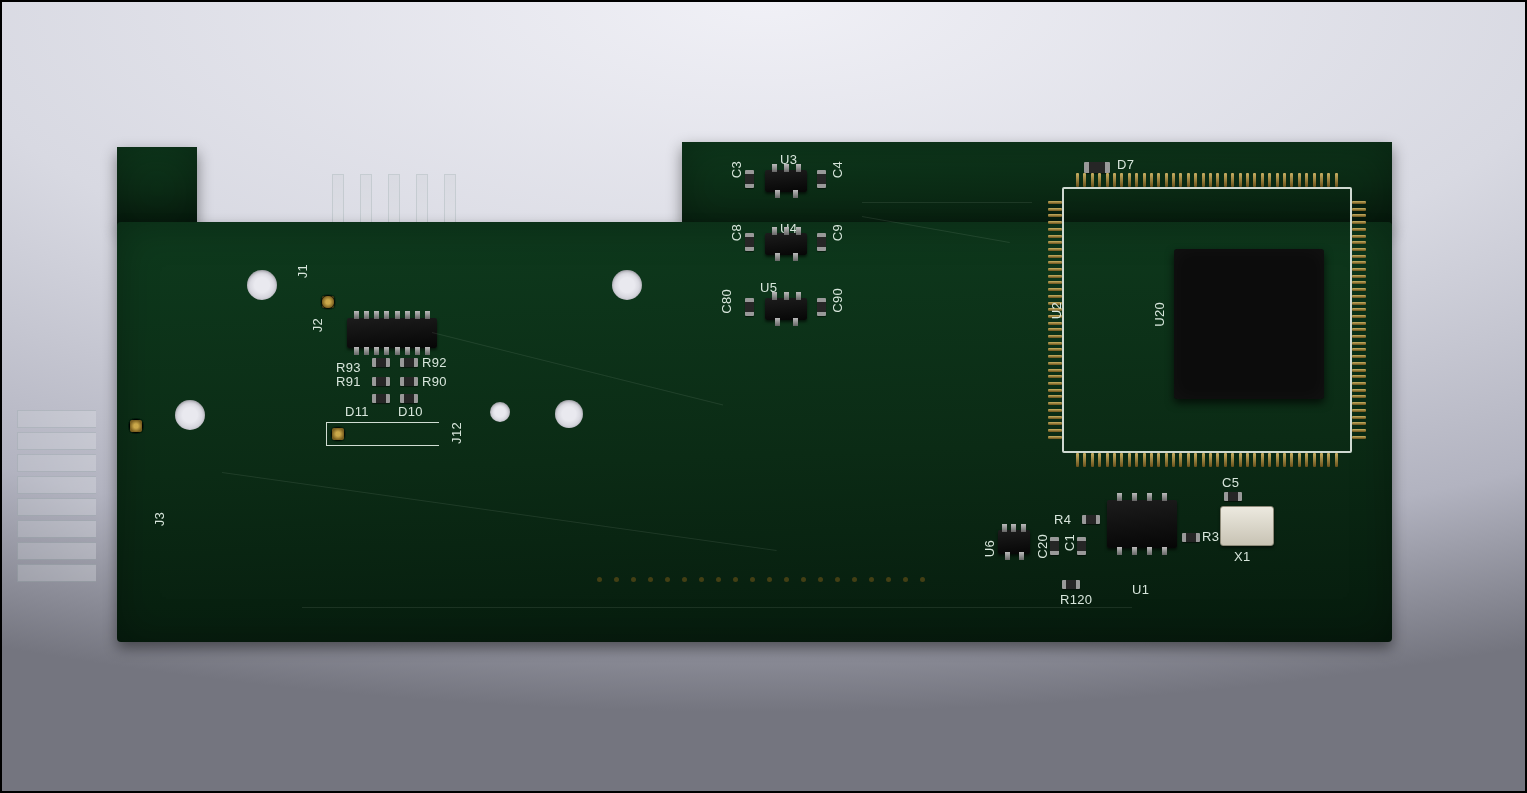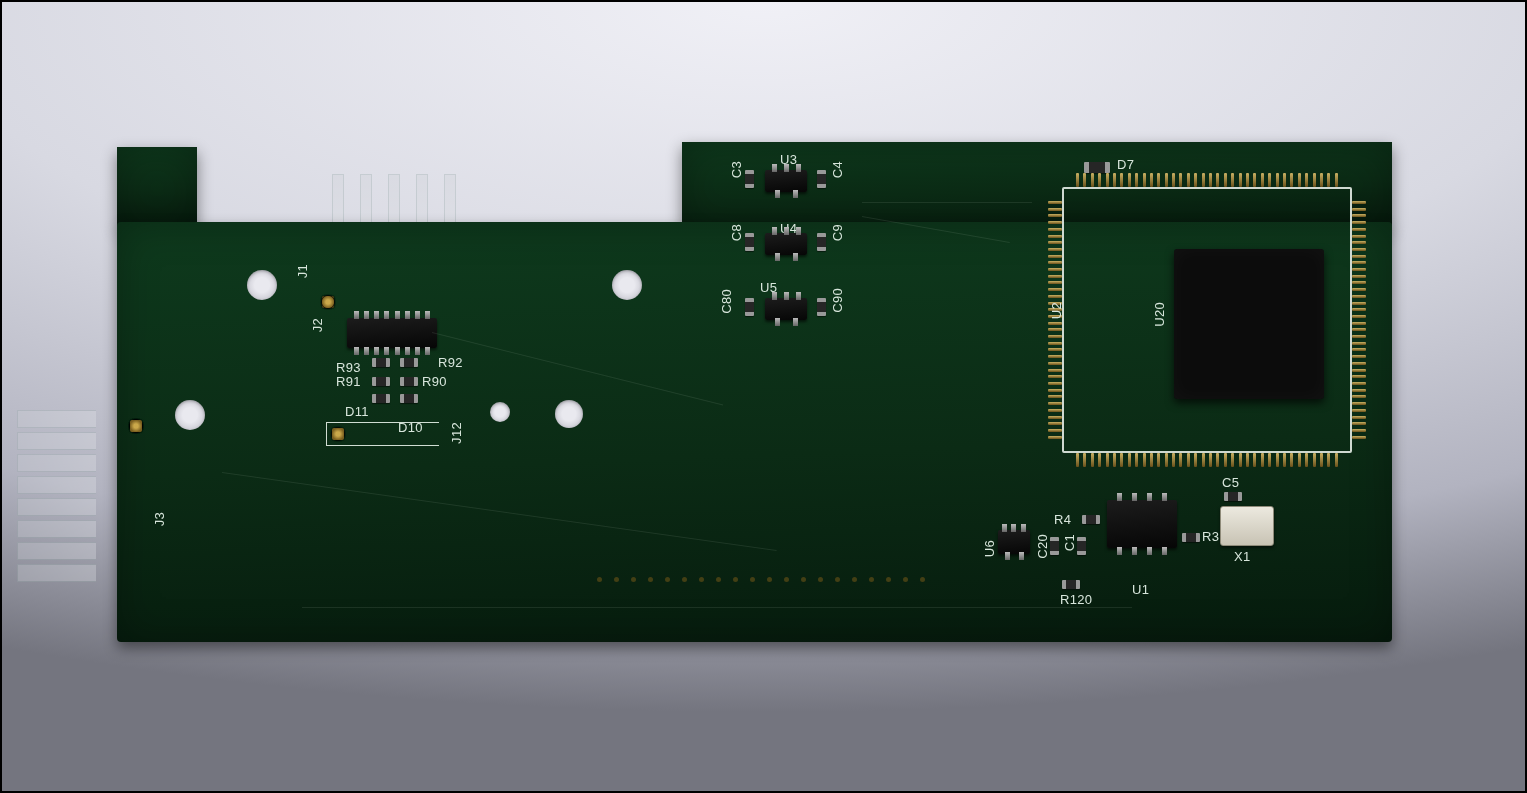--- a/index.html
+++ b/index.html
@@ -118,31 +118,31 @@
         <span></span>
         <span></span>
         <span></span>
         <span></span>
       </div>
   </div>
 
   <span class="silk" style="left:334px;top:358px">R93</span>
   <div class="smd" style="left:370px;top:356px"></div>
   <div class="smd" style="left:398px;top:356px"></div>
-  <span class="silk" style="left:436px;top:353px">R92</span>
+  <span class="silk" style="left:420px;top:353px">R92</span>
 
   <span class="silk" style="left:334px;top:372px">R91</span>
   <div class="smd" style="left:370px;top:375px"></div>
   <div class="smd" style="left:398px;top:375px"></div>
   <span class="silk" style="left:420px;top:372px">R90</span>
 
   <div class="smd" style="left:370px;top:392px"></div>
   <div class="smd" style="left:398px;top:392px"></div>
   <span class="silk" style="left:343px;top:402px">D11</span>
-  <span class="silk" style="left:396px;top:418px">D10</span>
+  <span class="silk" style="left:396px;top:402px">D10</span>
 
   <div class="padrow" style="left:330px;top:426px">
     <div class="pad"></div>
       <div class="pad"></div>
       <div class="pad"></div>
       <div class="pad"></div>
       <div class="pad sqpad"></div>
   </div>
   <div style="position:absolute;left:324px;top:420px;width:112px;height:22px;border:1px solid #d0ddd3;border-right:none"></div>
   <span class="silk v" style="left:447px;top:420px">J12</span>

